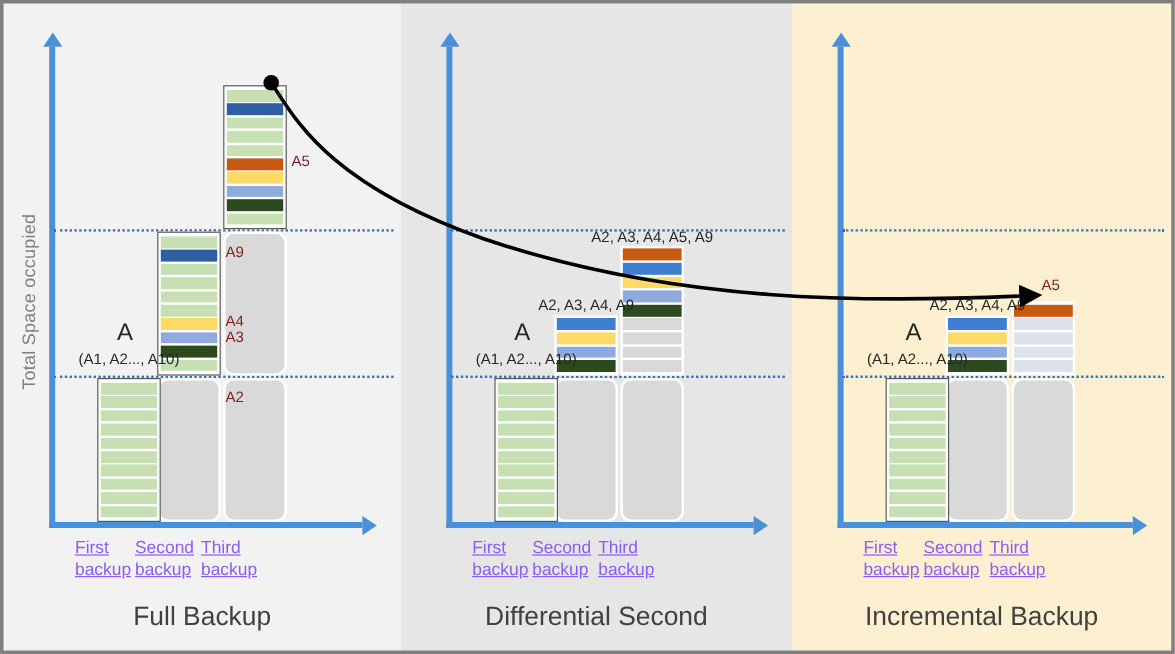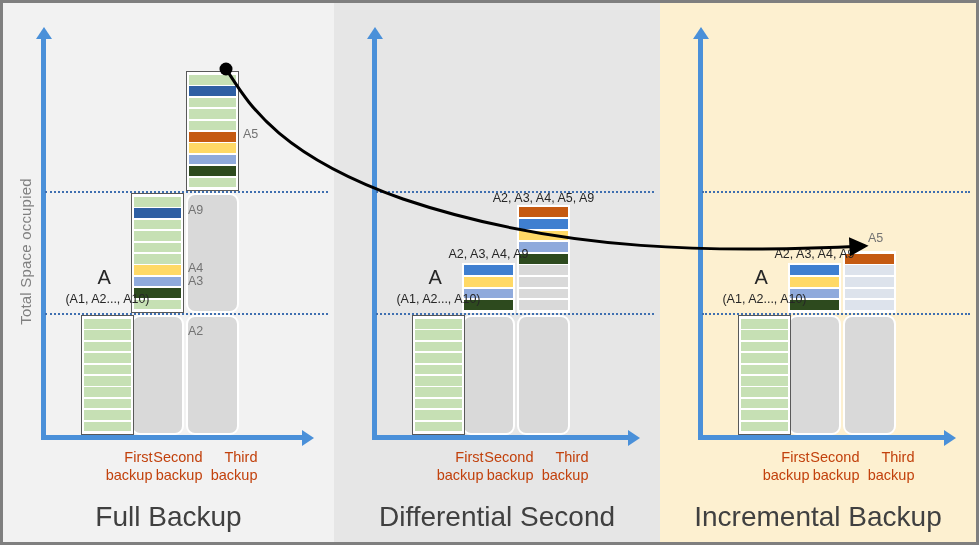--- a/index.html
+++ b/index.html
@@ -68,34 +68,35 @@
     justify-content:space-between;
     background:#ffffff;
     padding:2px;
   }
   .bar.framed{border:1.5px solid #595959;}
   .seg{width:100%;box-sizing:border-box;}
 
   
   .tick{
     position:absolute;
-    text-align:right;
+    text-align:left;
     font-size:14.5px;line-height:18px;
-    color:#c2410c;
+    color:#8b5cf6;
     width:90px;
+    text-decoration:underline;
   }
   .panel-title{
     position:absolute;
     text-align:center;
-    font-size:28px;color:#404040;
+    font-size:22px;color:#404040;
     width:340px;
   }
   .blk-label{
     position:absolute;
-    font-size:12.5px;color:#737373;
+    font-size:12.5px;color:#7f1d1d;
     white-space:nowrap;
   }
   .blk-label.big{font-size:20px;color:#262626;}
   .set-label{
     position:absolute;
     font-size:12.5px;color:#262626;
     text-align:center;white-space:nowrap;
   }
   
   #overlay{position:absolute;left:0;top:0;width:979px;height:545px;pointer-events:none;}

